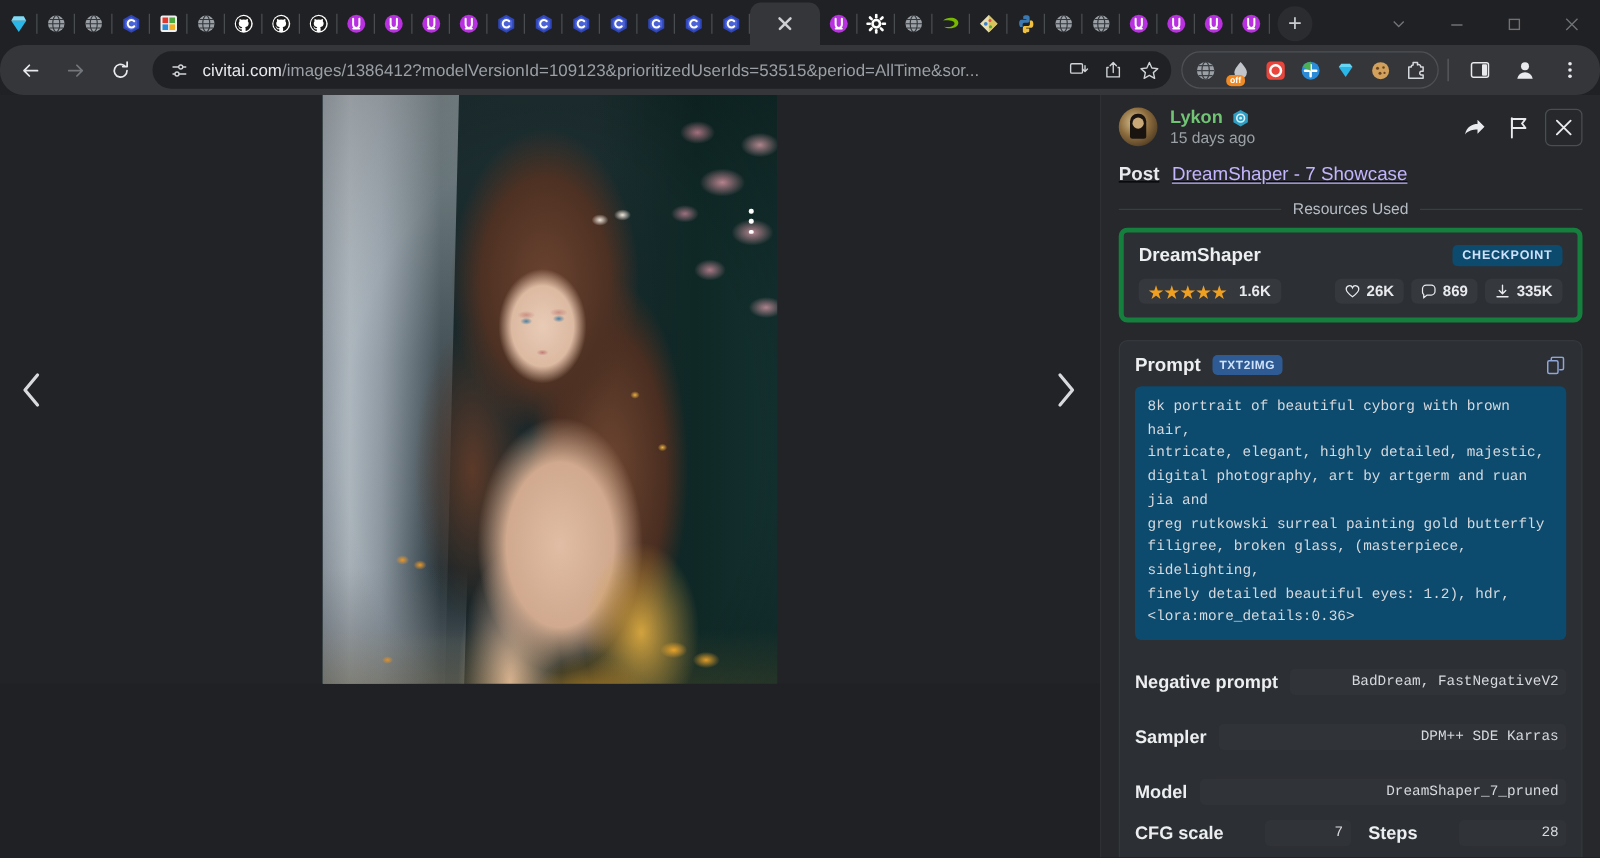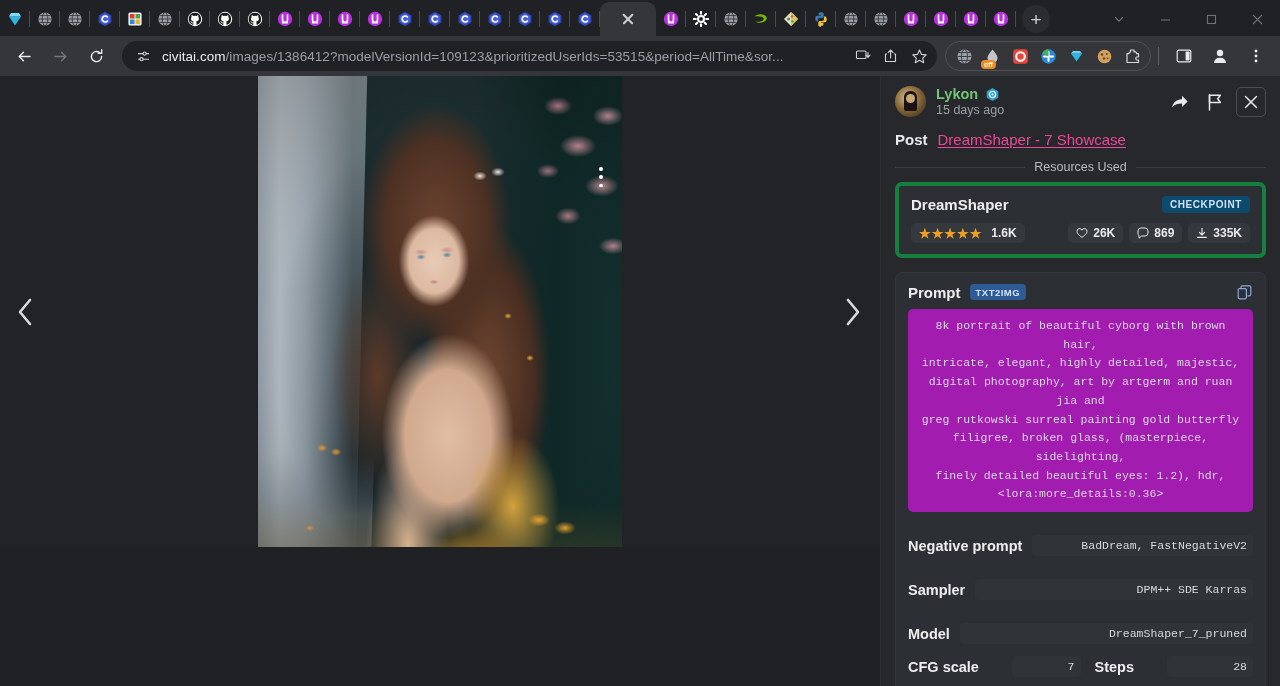--- a/index.html
+++ b/index.html
@@ -57,20 +57,21 @@
   .wincontrols { display: flex; align-items: center; height: 34px; flex:0 0 auto;}
   .wc { width: 46px; height: 32px; display:flex; align-items:center; justify-content:center; color:#6e7175; }
   .wc svg { display:block; }
 
   
   .toolbar {
     height: 40px; width: 1280px;
     background: #35363a;
     display: flex; align-items: center;
     padding: 0 6px;
+    border-radius: 19px;
   }
   .navbtn {
     width: 32px; height: 32px; border-radius: 50%;
     display: flex; align-items: center; justify-content: center;
     flex: 0 0 auto; margin: 0 2px;
   }
   .navbtn svg { display:block; }
 
   .omnibox {
     flex: 1 1 auto; height: 30px;
@@ -187,25 +188,25 @@
   .uago { color:#9aa0a6; font-size:12.5px; margin-top:1px;}
   .head-spacer { flex: 1 1 auto; }
   .head-btn {
     width: 30px; height: 30px; margin-left: 6px;
     display:flex; align-items:center; justify-content:center;
   }
   .head-btn.boxed { border:1px solid #4a4d52; border-radius:5px; }
 
   .post-row {
     display:flex; align-items:baseline;
-    padding: 6px 14px 10px 14px; flex:0 0 auto;
+    padding: 6px 14px 10px 14px; flex:0 0 auto;text-decoration:underline;
   }
   .post-label { color:#e8eaed; font-size:15px; font-weight:700; margin-right:10px;}
   .post-link {
-    color:#ec4899; font-size:15px; text-decoration: underline;
+    color:#c4b5fd; font-size:15px; text-decoration: underline;
     text-underline-offset: 2px;
   }
 
   .divider-label {
     display:flex; align-items:center; flex:0 0 auto;
     padding: 0 14px; margin: 2px 0 8px 0;
   }
   .divider-label .ln { flex:1 1 auto; height:1px; background:#3a3d42; }
   .divider-label .tx { color:#b6bcc4; font-size:12.5px; padding: 0 9px; white-space:nowrap;}
 
@@ -238,25 +239,25 @@
   }
   .prompt-head { display:flex; align-items:center; }
   .prompt-title { color:#eceef0; font-size:15px; font-weight:700; margin-right:9px;}
   .chip-t2i {
     background:#2e5b93; color:#cfe2fb; font-size:9.5px; font-weight:700;
     letter-spacing:.5px; padding: 2.5px 6px; border-radius: 4px;
   }
   .copy-btn { margin-left:auto; width:18px; height:18px; display:flex; align-items:center; justify-content:center;}
 
   .prompt-box {
-    background:#a21caf; border-radius:5px;
+    background:#0c4a6e; border-radius:5px;
     margin-top: 8px; padding: 8px 10px;
     font-family: "Liberation Mono", monospace;
     font-size: 11.5px; line-height: 18.7px; color:#d6d9dd;
-    white-space: pre-wrap; word-break: break-word; text-align: center;
+    white-space: pre-wrap; word-break: break-word;
   }
 
   .kv { display:flex; align-items:center; margin-top: 23px; }
   .kv-label { color:#eceef0; font-size:14.5px; font-weight:700; white-space:nowrap; flex:0 0 auto;}
   .kv-val {
     flex: 1 1 auto; margin-left: 10px;
     background:#303338; border-radius:4px;
     height: 21px; display:flex; align-items:center; justify-content:flex-end;
     padding: 0 6px; min-width: 0;
     font-family: "Liberation Mono", monospace; font-size:11.5px; color:#d6d9dd;

